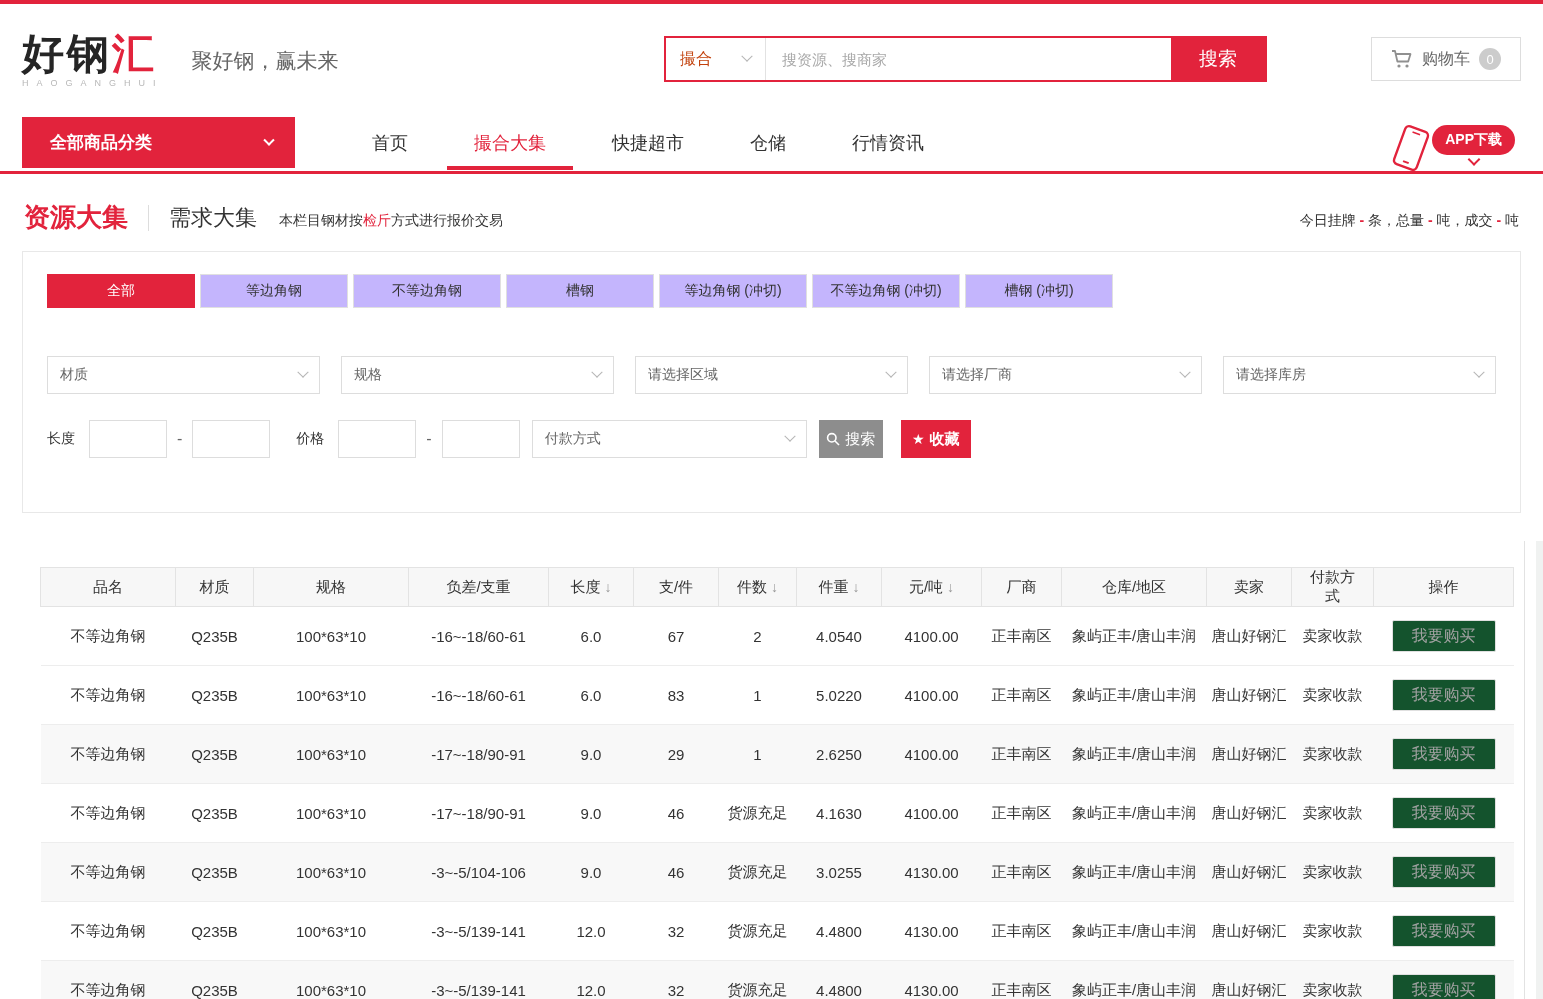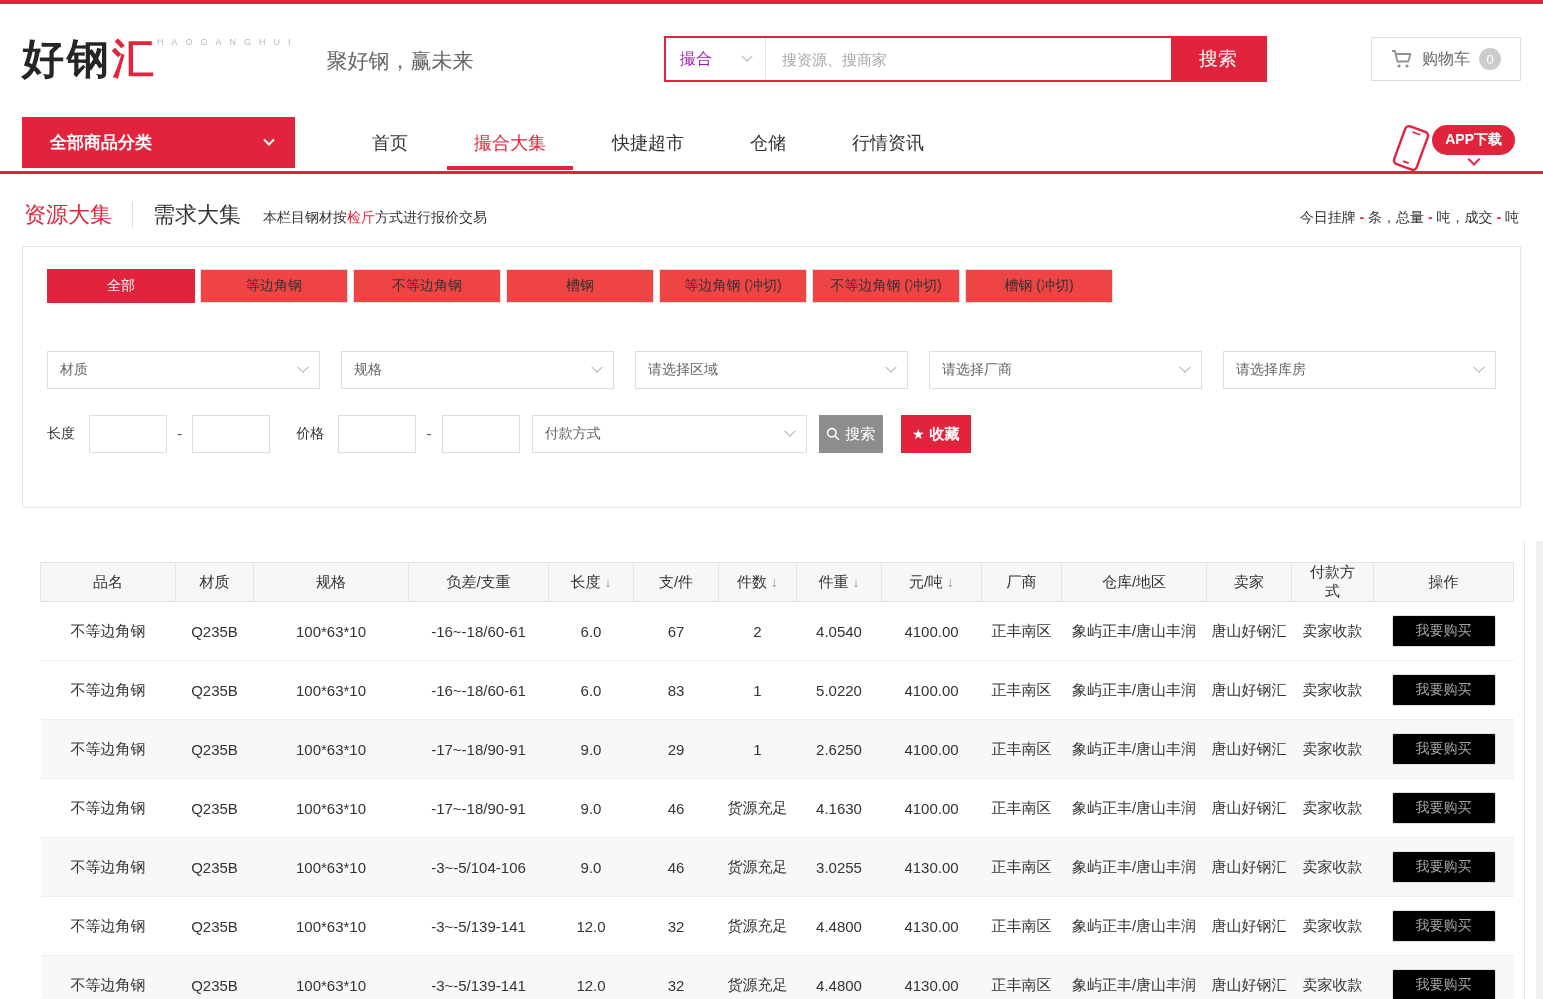--- a/index.html
+++ b/index.html
@@ -8,28 +8,28 @@
   body{
     width:1543px; height:999px; overflow:hidden; position:relative;
     background:#fff; color:var(--text);
     font-family:"Liberation Sans","DejaVu Sans",sans-serif;
   }
   
   .top-strip{ height:4px; background:var(--red); }
 
   
   .site-header{ height:110px; display:flex; align-items:center; padding:0 22px; background:#fff; }
-  .logo{ display:flex; flex-direction:row; }
+  .logo{ display:flex; flex-direction:column; }
   .logo-cn{ font-size:42px; font-weight:bold; line-height:46px; letter-spacing:3px; color:#252525; }
   .logo-accent{ color:var(--red); }
   .logo-sub{ font-size:9px; color:#b8b8b8; letter-spacing:8px; margin-top:1px; }
   .tagline{ font-size:21px; color:#666; margin-left:28px; margin-top:4px; }
 
   .search-box{ margin-left:auto; width:603px; height:46px; border:2px solid var(--red); display:flex; align-items:stretch; background:#fff; }
-  .search-cat{ width:100px; display:flex; align-items:center; justify-content:space-between; padding:0 14px; border-right:1px solid #e2e2e2; font-size:16px; color:#a21caf; cursor:pointer; }
+  .search-cat{ width:100px; display:flex; align-items:center; justify-content:space-between; padding:0 14px; border-right:1px solid #e2e2e2; font-size:16px; color:#c2410c; cursor:pointer; }
   .search-input{ flex:1; border:none; outline:none; padding:0 16px; font-size:15px; color:#333; min-width:0; }
   .search-input::placeholder{ color:#a9a9a9; }
   .search-btn{ width:94px; background:var(--red); color:#fff; font-size:19px; border:none; cursor:pointer; font-family:inherit; }
 
   .cart{ margin-left:104px; width:150px; height:44px; border:1px solid #ddd; display:flex; align-items:center; justify-content:center; gap:9px; color:#666; font-size:16px; cursor:pointer; background:#fff; }
   .cart-badge{ width:22px; height:22px; border-radius:50%; background:#ccc; color:#fff; font-size:13px; display:flex; align-items:center; justify-content:center; }
 
   
   .main-nav{ height:60px; border-bottom:3px solid var(--red); display:flex; align-items:stretch; padding:0 22px; background:#fff; }
   .cat-btn{ width:273px; height:51px; align-self:flex-start; margin-top:3px; background:var(--red); color:#fff; font-size:17px; font-weight:bold; display:flex; align-items:center; justify-content:space-between; padding:0 22px 0 28px; cursor:pointer; }
@@ -42,53 +42,53 @@
   .bubble-wrap{ position:relative; margin-top:-6px; }
   .bubble{ background:var(--red); color:#fff; font-size:14px; font-weight:bold; padding:6px 13px; border-radius:15px; white-space:nowrap; }
   .bubble-chev{ position:absolute; left:50%; bottom:-9px; width:9px; height:9px; border-right:2px solid var(--red); border-bottom:2px solid var(--red); transform:translateX(-50%) rotate(45deg); }
 
   
   .chev{ display:inline-block; width:8px; height:8px; border-right:1px solid #b5b5b5; border-bottom:1px solid #b5b5b5; transform:rotate(45deg) translate(-2px,-2px); }
   .chev-white{ border-color:#fff; border-width:2px; }
 
   
   .subheader{ display:flex; align-items:center; padding:26px 24px 16px; }
-  .sub-tab-primary{ color:var(--red); font-size:22px; cursor:pointer; }
+  .sub-tab-primary{ color:var(--red); font-size:26px; cursor:pointer;font-weight:bold; }
   .sub-divider{ width:1px; height:26px; background:#ddd; margin:0 20px; }
   .sub-tab-secondary{ font-size:22px; color:#333; cursor:pointer; }
   .sub-note{ margin-left:22px; font-size:14px; color:#333; margin-top:6px; }
   .red-text{ color:var(--red);margin-top:46px; }
   .sub-stats{ margin-left:auto; font-size:14px; color:#333; margin-top:6px; }
   .red-dash{ color:var(--red); font-weight:bold; }
 
   
   .filter-card{ margin:0 22px; border:1px solid #e8e8e8; background:#fff; padding:22px 24px 54px; }
   .tab-row{ display:flex; gap:5px; }
-  .ftab{ width:148px; height:34px; flex:none; display:flex; align-items:center; justify-content:center; font-size:14px; background:#ef4444; border:1px solid #e0e0e0; color:#333; cursor:pointer; }
+  .ftab{ width:148px; height:34px; flex:none; display:flex; align-items:center; justify-content:center; font-size:14px; background:#c4b5fd; border:1px solid #e0e0e0; color:#333; cursor:pointer; }
   .ftab.active{ background:var(--red); border-color:var(--red); color:#fff; }
   .select-row{ display:flex; justify-content:space-between; margin-top:48px; }
   .fselect{ width:273px; height:38px; border:1px solid #ddd; display:flex; align-items:center; justify-content:space-between; padding:0 12px; font-size:14px; color:#666; cursor:pointer; background:#fff; }
   .range-row{ display:flex; align-items:center; margin-top:26px; }
   .flabel{ font-size:14px; color:#333; margin-right:14px; }
   .finput{ width:78px; height:38px; border:1px solid #ddd; outline:none; padding:0 8px; font-size:14px; }
   .dash-sep{ margin:0 10px; color:#666; }
   .price-label{ margin-left:26px; }
   .payment{ width:275px; margin-left:12px; }
   .btn-search{ margin-left:12px; width:64px; height:38px; background:#8d8d8d; color:#fff; border:none; font-size:15px; display:flex; align-items:center; justify-content:center; gap:5px; cursor:pointer; font-family:inherit; }
   .btn-fav{ margin-left:18px; width:70px; height:38px; background:var(--red); color:#fff; border:none; font-size:15px; font-weight:bold; display:flex; align-items:center; justify-content:center; gap:5px; cursor:pointer; font-family:inherit; }
   .star{ font-size:14px; }
 
   
   .table-card{ margin:28px 22px 0; padding:26px 18px 0; background:#fff; }
   table{ width:100%; border-collapse:collapse; table-layout:fixed; }
   thead th{ background:#f7f7f7; border:1px solid #e3e3e3; height:32px; font-size:15px; font-weight:normal; color:#333; padding:0 18px; }
   .sort-arrow{ color:#999; margin-left:4px; font-size:14px; }
   tbody td{ height:59px; border-bottom:1px solid #ededed; font-size:15px; color:#333; text-align:center; padding:0 4px; overflow:hidden; white-space:nowrap; }
   tbody tr:nth-child(2n+3){ background:#f8f8f8; }
-  .buy-btn{ width:104px; height:32px; border:1px solid #e0e0e0; background:#000000; color:#a2a2a2; font-size:14px; border-radius:2px; cursor:pointer; font-family:inherit; }
+  .buy-btn{ width:104px; height:32px; border:1px solid #e0e0e0; background:#14532d; color:#a2a2a2; font-size:16px; border-radius:2px; cursor:pointer; font-family:inherit; }
 
   
   .scrollbar-track{ position:absolute; right:7px; top:541px; width:12px; height:458px; background:#fff; border-left:1px solid #e2e2e2; }
   .page-edge{ position:absolute; right:0; top:541px; width:7px; height:458px; background:#f0f2f1; }
 </style>
 </head>
 <body>
 
 <div class="top-strip"></div>
 

